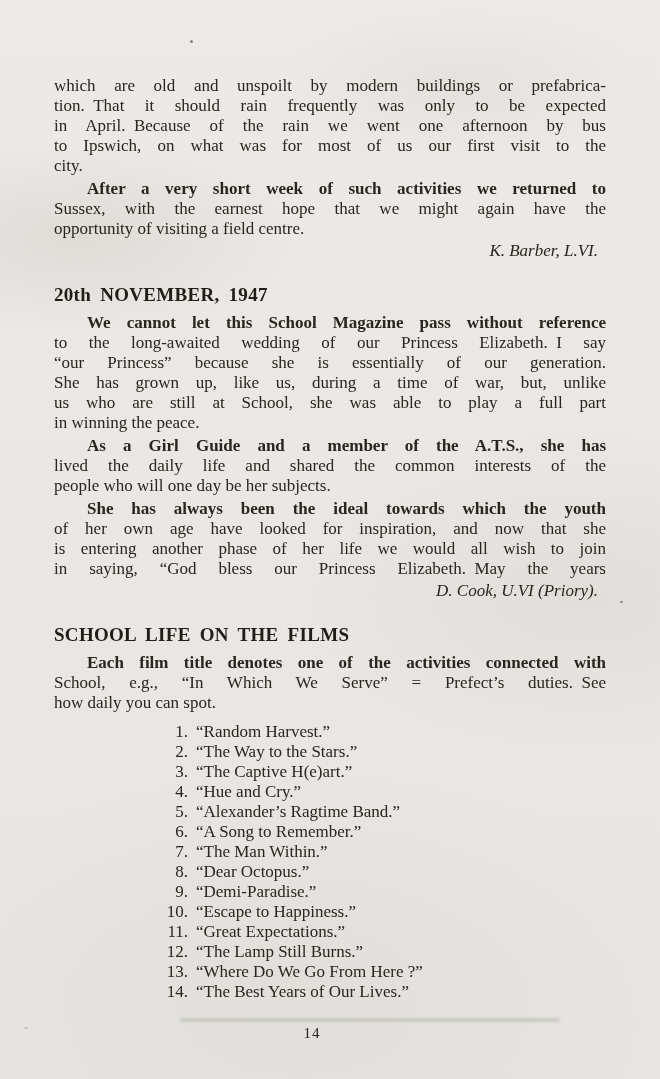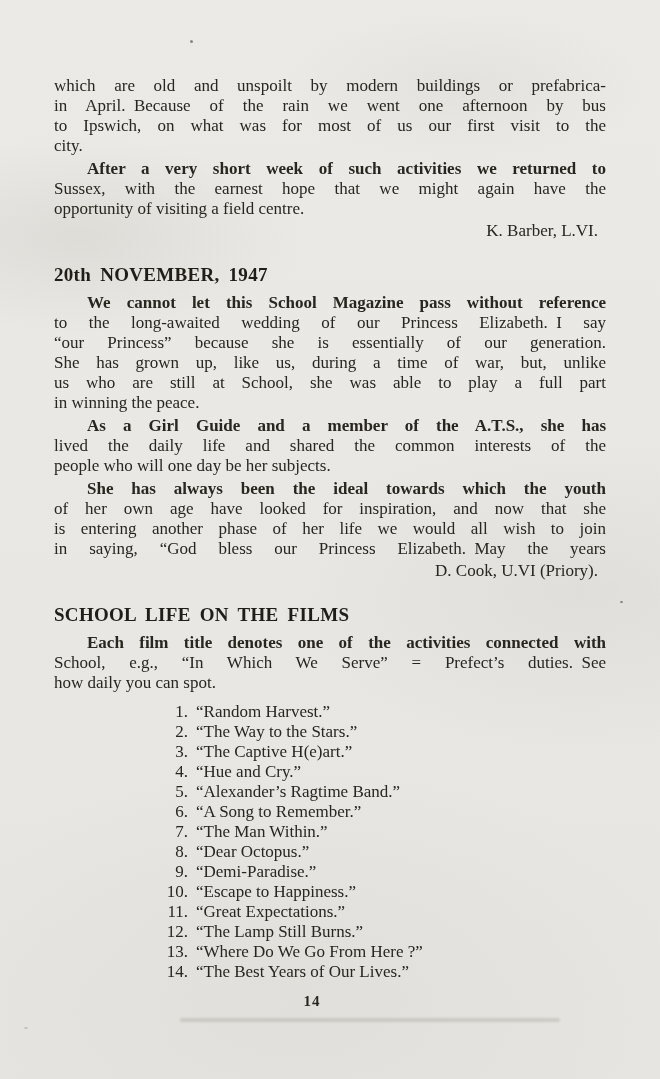--- a/index.html
+++ b/index.html
@@ -40,32 +40,32 @@
     text-align-last: justify;
     white-space: normal;
   }
   .line.last { text-align-last: left; }
   .line.indent { padding-left: 33px; font-weight: bold; }
   .signature {
     margin-top: 2px;
     line-height: 20px;
     text-align: right;
     padding-right: 8px;
+    font-style: italic;
   }
   .film-list { list-style: none; margin: 9px 0 0 0; padding: 0; }
   .film-item { display: flex; line-height: 20px; }
   .film-num { flex: none; width: 134px; text-align: right; }
   .film-title { margin-left: 8px; }
   .page-number {
-    margin-top: 11px;
+    margin-top: 23px;
     text-align: center;
     padding-right: 36px;
     font-size: 15px;
     letter-spacing: 1px;
-    font-weight: bold;
   }
   
   .scan-speck {
     position: absolute;
     background: rgba(58,55,48,0.55);
     border-radius: 50%;
     filter: blur(0.3px);
   }
   .speck-1 { left: 190px; top: 40px;  width: 3px; height: 3px; }
   .speck-2 { left: 620px; top: 601px; width: 3px; height: 2px; }
@@ -86,20 +86,21 @@
   <div class="scan-speck speck-1"></div>
   <div class="scan-speck speck-2"></div>
   <div class="scan-speck speck-3"></div>
   <div class="scan-smudge"></div>
 
   <main class="content">
     <div id="sections">
         <section class="section">
           <div class="paragraph">
             <div class="line">which are old and unspoilt by modern buildings or prefabrica-</div>
+            <div class="line">tion. That it should rain frequently was only to be expected</div>
             <div class="line">in April. Because of the rain we went one afternoon by bus</div>
             <div class="line">to Ipswich, on what was for most of us our first visit to the</div>
             <div class="line last">city.</div>
           </div>
           <div class="paragraph">
             <div class="line indent">After a very short week of such activities we returned to</div>
             <div class="line">Sussex, with the earnest hope that we might again have the</div>
             <div class="line last">opportunity of visiting a field centre.</div>
           </div>
           <div class="signature">K. Barber, L.VI.</div>

